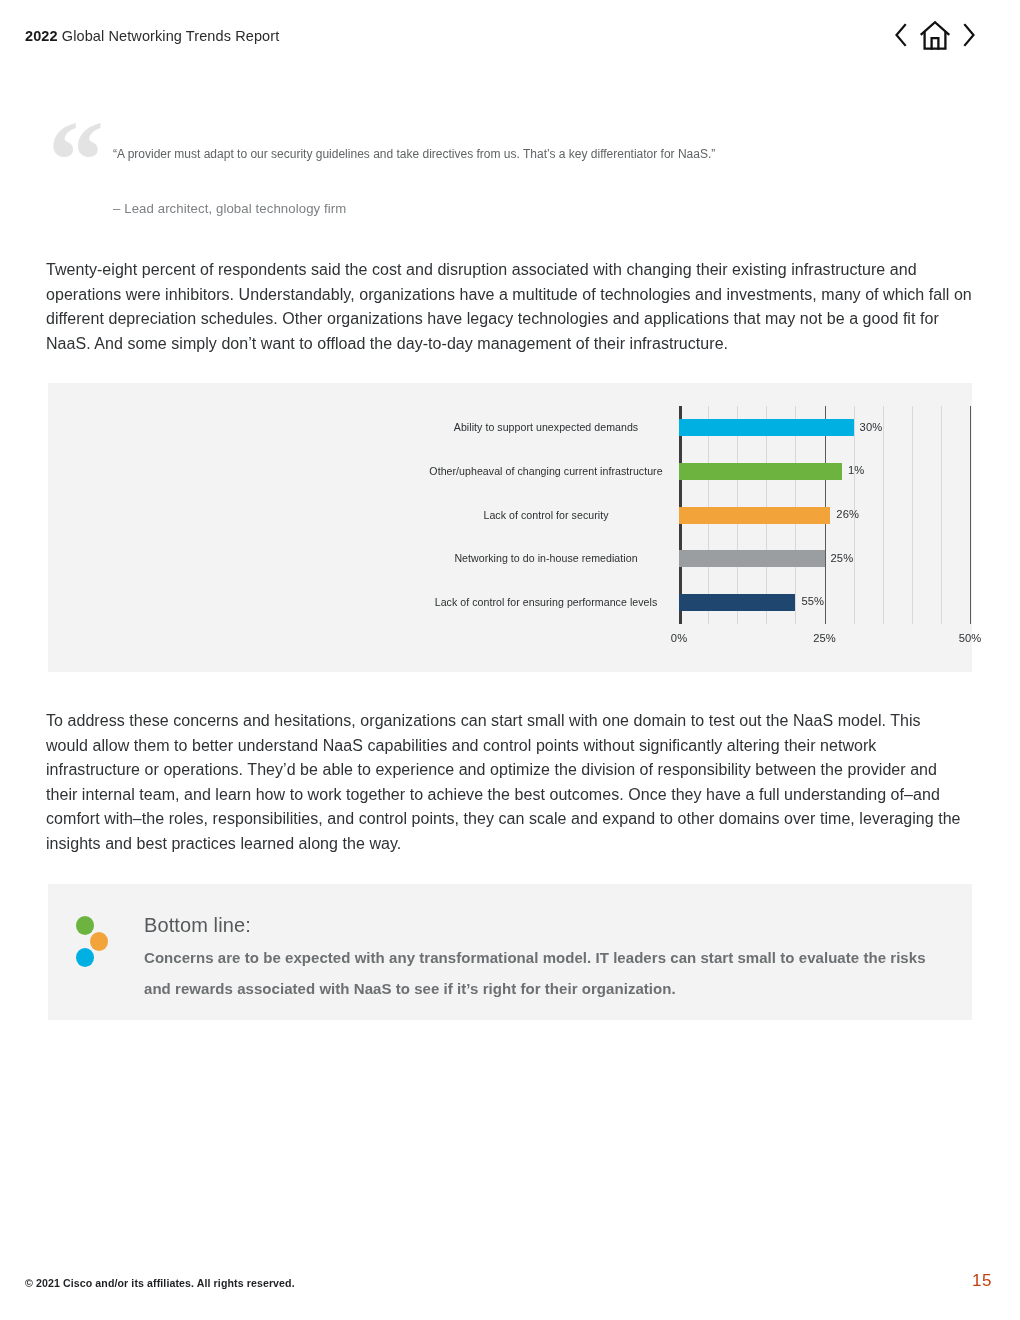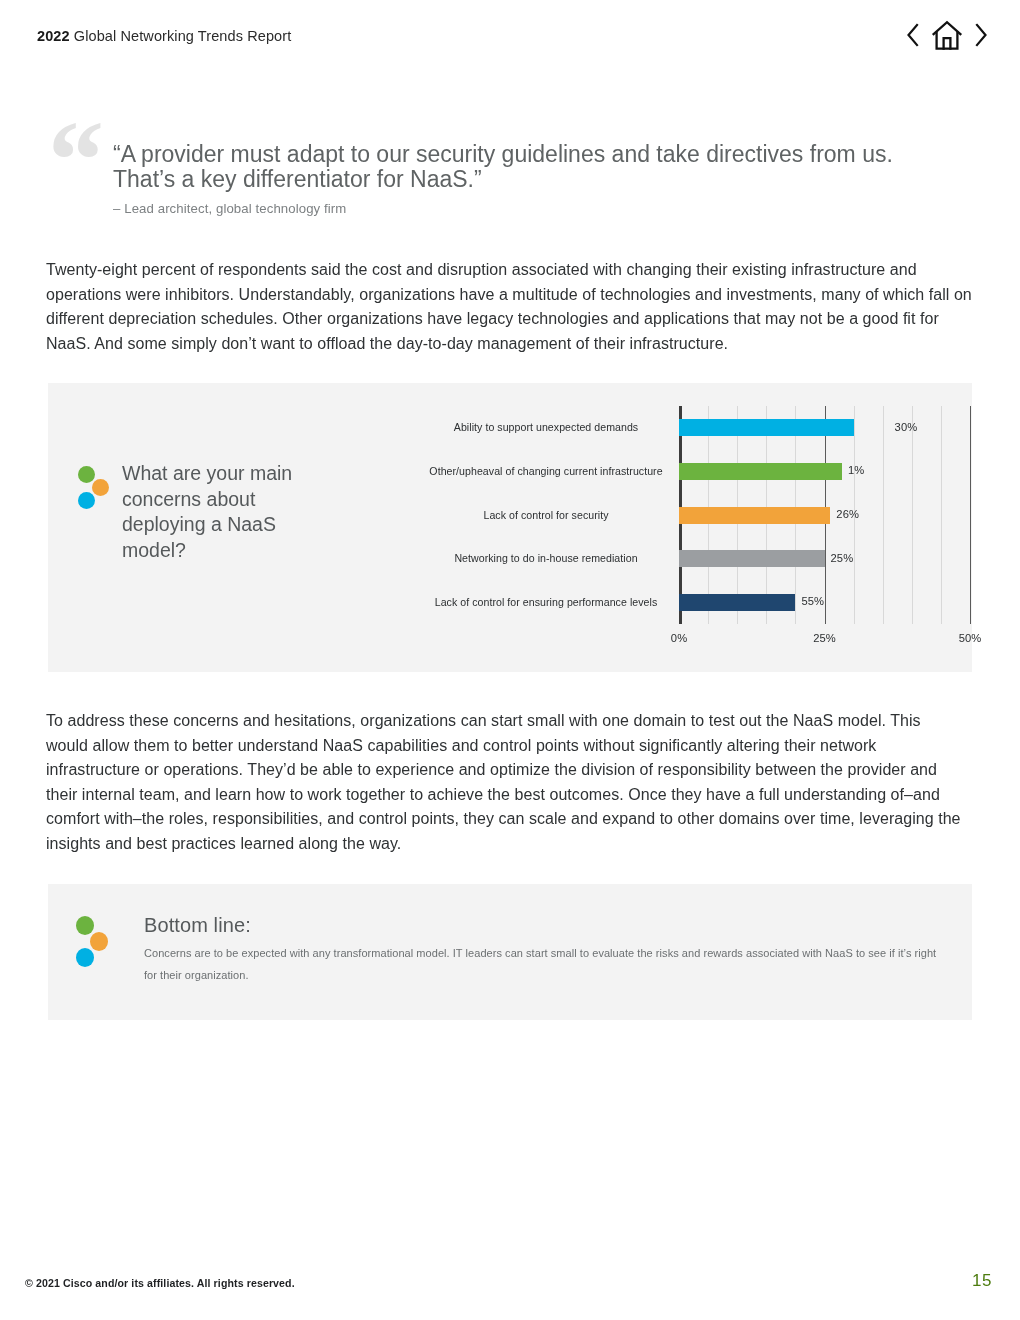--- a/index.html
+++ b/index.html
@@ -19,21 +19,20 @@
     background: #ffffff;
     overflow: hidden;
   }
 
   
   .header {
     position: absolute;
     left: 0; top: 0;
     width: 1005px;
     height: 70px;
-    margin-left: 12px;
   }
   .header-title {
     position: absolute;
     left: 25px; top: 28px;
     font-size: 14.5px;
     color: #1a1a1a;
     letter-spacing: 0.1px;
     white-space: nowrap;
   }
   .header-title .year { font-weight: 700; }
@@ -74,21 +73,21 @@
     line-height: 1;
     font-weight: 700;
     color: #e3e3e3;
     letter-spacing: -3px;
     user-select: none;
   }
   .quote-text {
     position: absolute;
     left: 65px; top: 30px;
     width: 840px;
-    font-size: 23px;
+    font-size: 12px;
     line-height: 25px;
     color: #5f6364;
     font-weight: 400;
   }
   .quote-attrib {
     position: absolute;
     left: 65px; top: 89px;
     font-size: 13.2px;
     color: #7d8183;
     letter-spacing: 0.1px;
@@ -230,40 +229,41 @@
     left: 96px; top: 30px;
     font-size: 20px;
     color: #55595b;
     font-weight: 400;
     letter-spacing: 0.1px;
   }
   .bl-body {
     position: absolute;
     left: 96px; top: 58px;
     width: 800px;
-    font-size: 11px;
-    line-height: 22px;
+    font-size: 15px;
+    line-height: 31px;
     color: #6c7072;
     letter-spacing: 0.05px;
+    font-weight: bold;
   }
 
   
   .footer-copy {
     position: absolute;
     left: 25px; top: 1277px;
     font-size: 10.6px;
     font-weight: 700;
     color: #1f2123;
     letter-spacing: 0.1px;
   }
   .footer-page {
     position: absolute;
     right: 28px; top: 1271px;
     font-size: 17px;
-    color: #4d7c0f;
+    color: #c2410c;
     letter-spacing: 0.5px;
   }
 </style>
 </head>
 <body>
 
 <div class="page">
 
   <div class="header">
     <div class="header-title">
@@ -294,28 +294,20 @@
   <div class="quote-block">
     <div class="quote-mark">“</div>
     <div class="quote-text">“A provider must adapt to our security guidelines and take directives from us. That’s a key differentiator for NaaS.”</div>
     <div class="quote-attrib">– Lead architect, global technology firm</div>
   </div>
 
   <div class="para" id="para-1">Twenty-eight percent of respondents said the cost and disruption associated with changing their existing infrastructure and operations were inhibitors. Understandably, organizations have a multitude of technologies and investments, many of which fall on different depreciation schedules. Other organizations have legacy technologies and applications that may not be a good fit for NaaS. And some simply don’t want to offload the day-to-day management of their infrastructure.</div>
 
   <div class="chart-panel" style="background: rgb(243, 243, 243);">
 
-    <div class="question-wrap">
-      <div class="dots">
-        <span class="dot green" style="background: rgb(108, 179, 63);"></span>
-        <span class="dot orange" style="background: rgb(242, 163, 58);"></span>
-        <span class="dot blue" style="background: rgb(0, 176, 227);"></span>
-      </div>
-      <div class="question-text">What are your main concerns about deploying a NaaS model?</div>
-    </div>
 
     <div class="chart">
       <div class="chart-labels" id="chart-labels">
           <div class="cat-label" style="top: 15.3px;">Ability to support unexpected demands</div>
           <div class="cat-label" style="top: 58.9px;">Other/upheaval of changing current infrastructure</div>
           <div class="cat-label" style="top: 102.5px;">Lack of control for security</div>
           <div class="cat-label" style="top: 146.1px;">Networking to do in-house remediation</div>
           <div class="cat-label" style="top: 189.7px;">Lack of control for ensuring performance levels</div>
         </div>
       <div class="plot" id="chart-plot">
@@ -324,21 +316,21 @@
           <div class="gridline" style="left: 58.2px;"></div>
           <div class="gridline" style="left: 87.3px;"></div>
           <div class="gridline" style="left: 116.4px;"></div>
           <div class="gridline major" style="left: 145.5px;"></div>
           <div class="gridline" style="left: 174.6px;"></div>
           <div class="gridline" style="left: 203.7px;"></div>
           <div class="gridline" style="left: 232.8px;"></div>
           <div class="gridline" style="left: 261.9px;"></div>
           <div class="gridline major" style="left: 291px;"></div>
           <div class="bar" style="left: 0px; top: 13.3px; width: 174.6px; background: rgb(0, 176, 227);"></div>
-          <div class="bar-value" style="left: 180.6px; top: 14.8px; margin-left: 35px;">30%</div>
+          <div class="bar-value" style="left: 180.6px; top: 14.8px;">30%</div>
           <div class="bar" style="left: 0px; top: 56.9px; width: 162.96px; background: rgb(108, 179, 63);"></div>
           <div class="bar-value" style="left: 168.96px; top: 58.4px;">1%</div>
           <div class="bar" style="left: 0px; top: 100.5px; width: 151.32px; background: rgb(242, 163, 58);"></div>
           <div class="bar-value" style="left: 157.32px; top: 102px;">26%</div>
           <div class="bar" style="left: 0px; top: 144.1px; width: 145.5px; background: rgb(155, 158, 161);"></div>
           <div class="bar-value" style="left: 151.5px; top: 145.6px;">25%</div>
           <div class="bar" style="left: 0px; top: 187.7px; width: 116.4px; background: rgb(31, 70, 111);"></div>
           <div class="bar-value" style="left: 122.4px; top: 189.2px;">55%</div>
           <div class="tick-label" style="left: 0px;">0%</div>
           <div class="tick-label" style="left: 145.5px;">25%</div>

